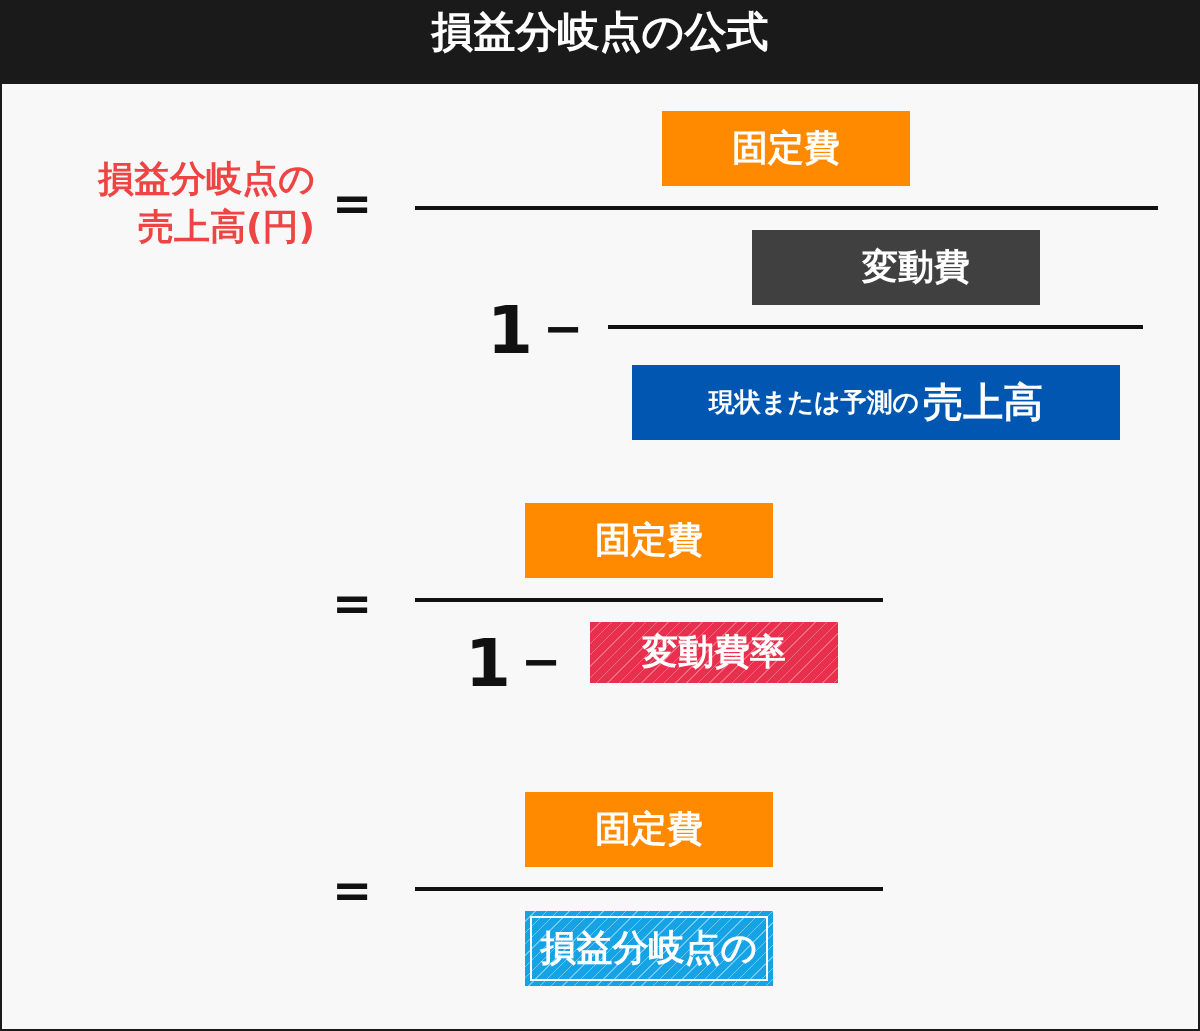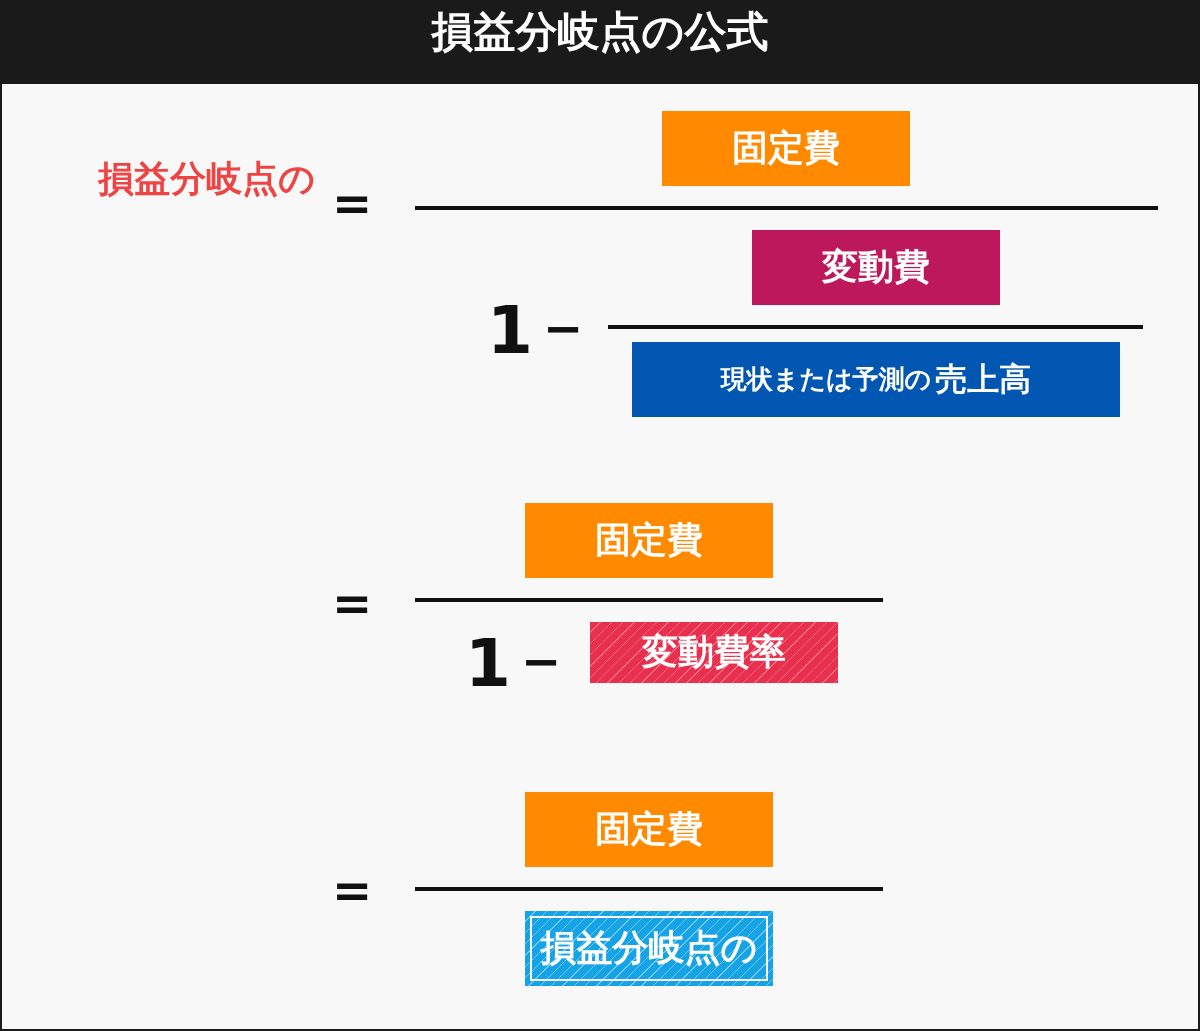--- a/index.html
+++ b/index.html
@@ -9,47 +9,48 @@
             color: #fff; font-size: 42px; font-weight: bold; display: flex; align-items: center; justify-content: center; }
   .panel { position: absolute; left: 2px; top: 84px; width: 1196px; height: 945px; background: #f8f8f8; }
   .abs { position: absolute; }
   .lhs { left: 40px; top: 155px; width: 275px; font-size: 36px; font-weight: bold; color: #ef4444; text-align: right; line-height: 48px; }
   .eq { font-size: 48px; font-weight: bold; color: #111; }
   .one { font-size: 66px; font-weight: bold; color: #111; }
   .minus { font-size: 48px; font-weight: bold; color: #111; }
   .bar { background: #111; height: 4px; }
   .box { color: #fff; font-weight: bold; display: flex; align-items: center; justify-content: center; font-size: 36px; }
   .orange { background: #ff8a00; }
-  .red { background: #be185d; }
+  .red { background: #404040; padding-left: 40px; }
   .blue { background: #0056b0; }
   .red-hatch { background: repeating-linear-gradient(135deg, #e8304e 0 7px, #f06a80 7px 8px); }
   .cyan-hatch { background: repeating-linear-gradient(135deg, #15a3e6 0 7px, #6fc9f2 7px 8px); }
   .inner-border { position: absolute; inset: 5px; border: 2px solid #fff; pointer-events: none; }
   .small { font-size: 26px; }
-  .large { font-size: 32px; margin-left: 4px; }
+  .large { font-size: 40px; margin-left: 4px; }
 </style>
 </head>
 <body>
 
 <div class="header">損益分岐点の公式</div>
 
 <div class="panel"></div>
 
 <div class="abs lhs">
   <div>損益分岐点の</div>
+  <div>売上高(円)</div>
 </div>
 
 <div class="abs eq" style="left:332px; top:175px;">=</div>
 <div class="abs box orange" style="left:662px; top:111px; width:248px; height:75px;">固定費</div>
 <div class="abs bar" style="left:415px; top:206px; width:743px;"></div>
 <div class="abs one" style="left:487px; top:292px;">1</div>
 <div class="abs minus" style="left:543px; top:300px;">−</div>
 <div class="abs box red" style="left:752px; top:230px; width:248px; height:75px;">変動費</div>
 <div class="abs bar" style="left:608px; top:325px; width:535px;"></div>
-<div class="abs box blue" style="left:632px; top:342px; width:488px; height:75px;">
+<div class="abs box blue" style="left:632px; top:365px; width:488px; height:75px;">
   <span class="small">現状または予測の</span>
     <span class="large">売上高</span>
 </div>
 
 <div class="abs eq" style="left:332px; top:575px;">=</div>
 <div class="abs box orange" style="left:525px; top:503px; width:248px; height:75px;">固定費</div>
 <div class="abs bar" style="left:415px; top:598px; width:468px;"></div>
 <div class="abs one" style="left:465px; top:625px;">1</div>
 <div class="abs minus" style="left:521px; top:633px;">−</div>
 <div class="abs box red-hatch" style="left:590px; top:622px; width:248px; height:61px;">変動費率</div>

